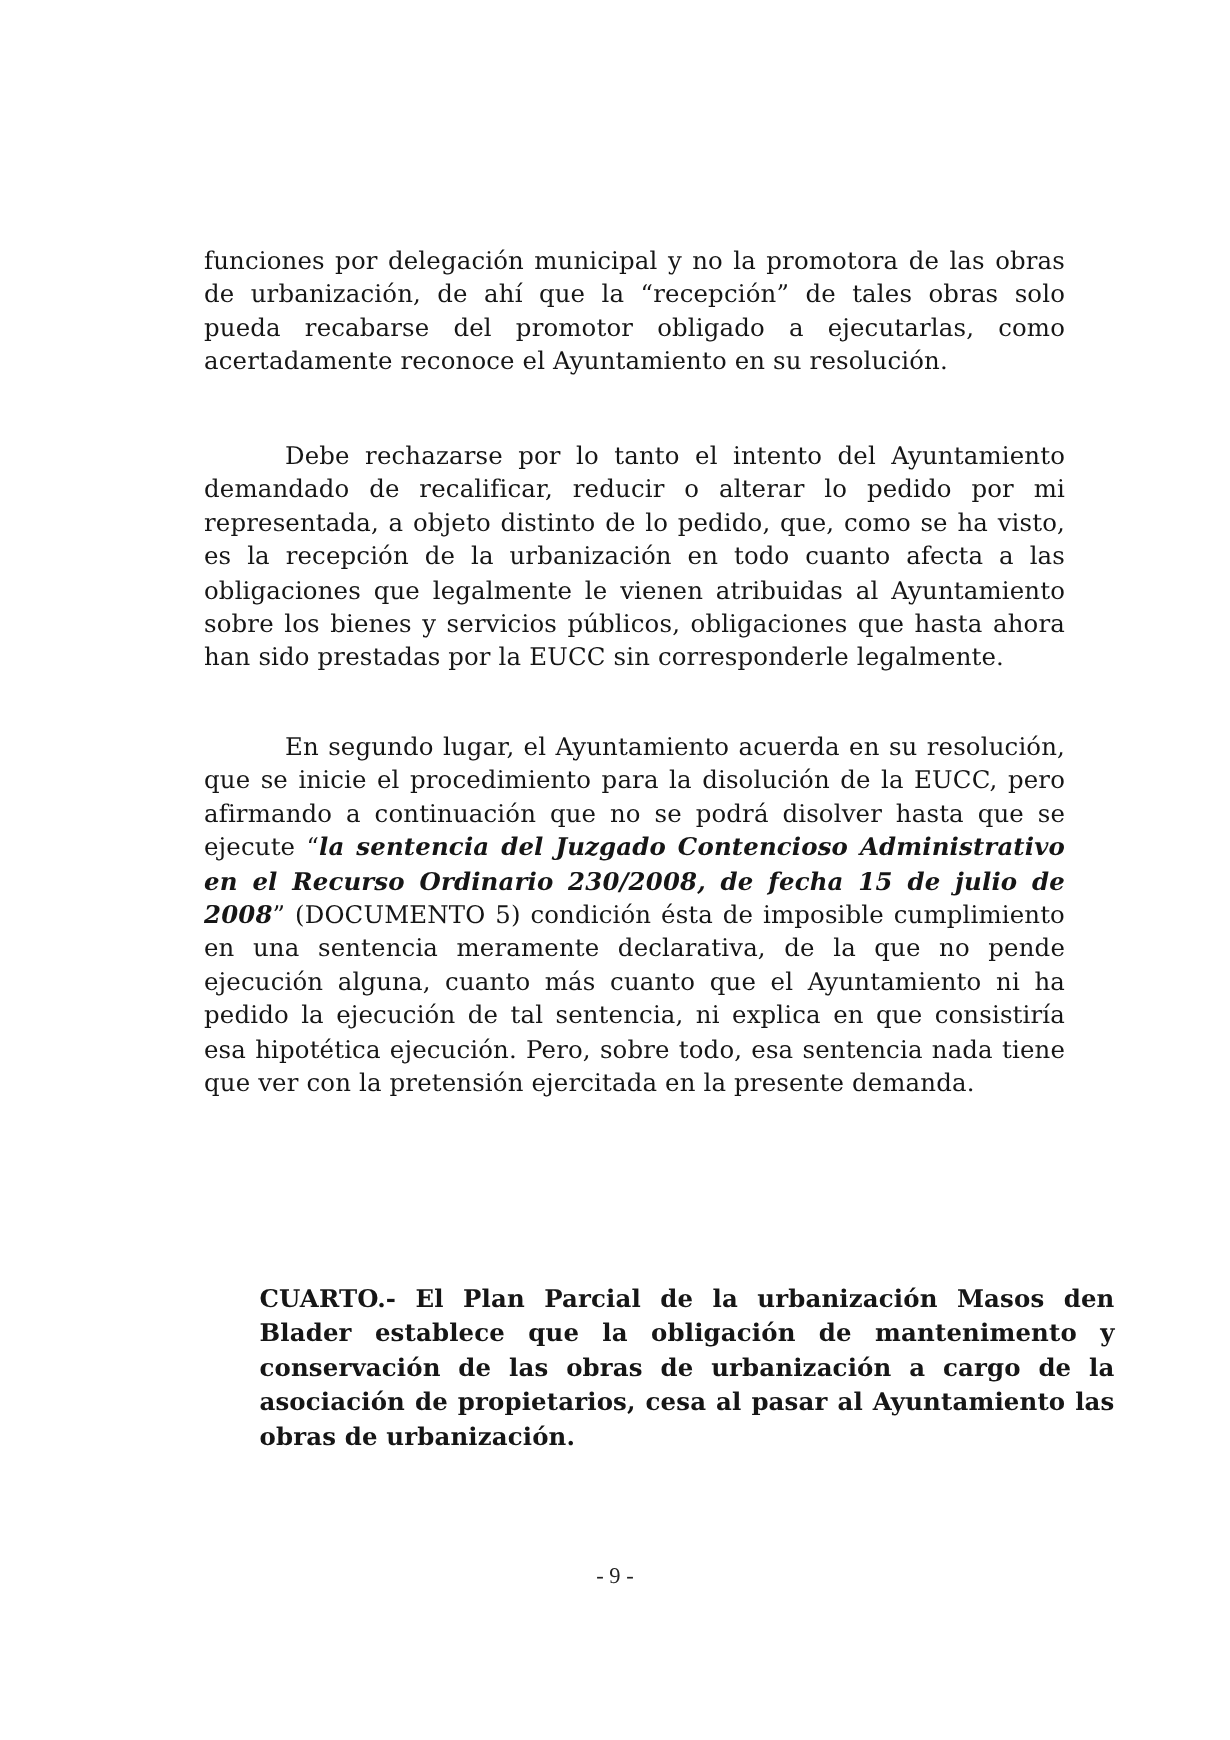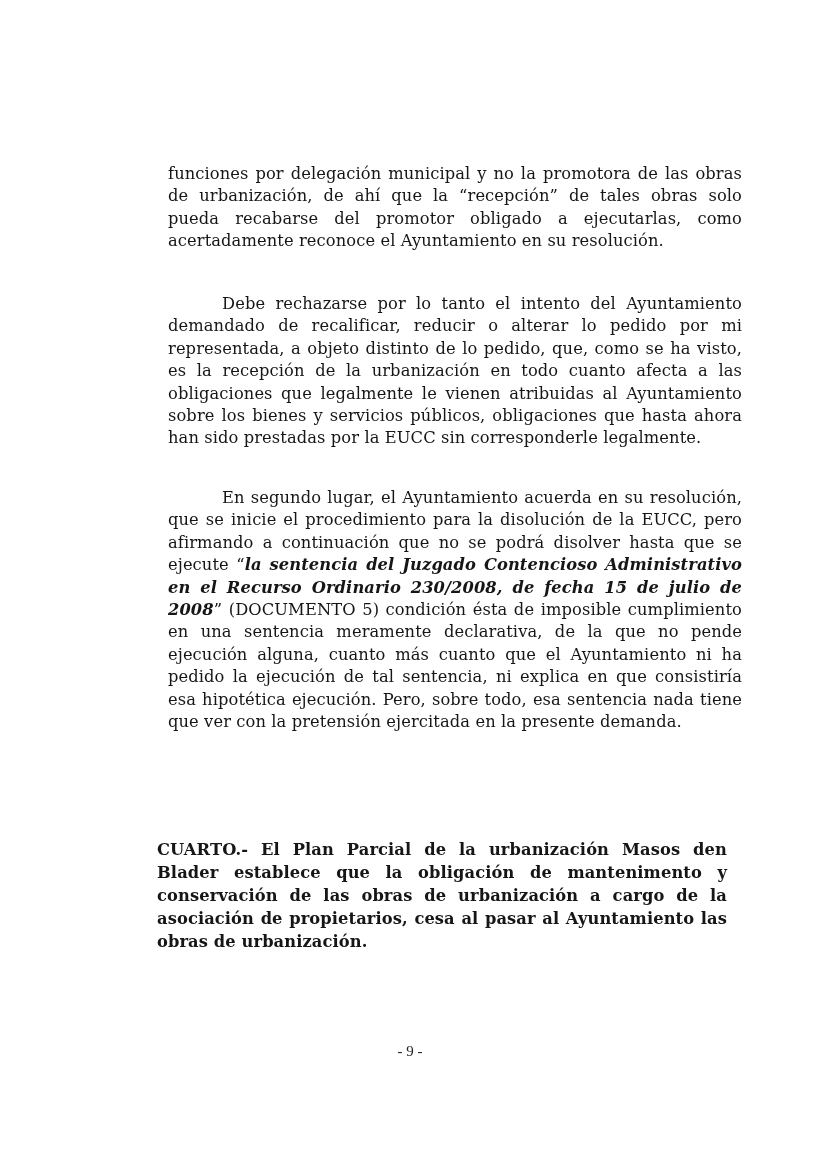--- a/index.html
+++ b/index.html
@@ -1,20 +1,20 @@
 <!DOCTYPE html>
 <html><head>
   <meta charset="utf-8">
   <style>
     html, body { margin: 0; padding: 0; background: #ffffff; }
     body { width: 820px; height: 1160px; position: relative; overflow: hidden; }
     .page { position: absolute; left: 0; top: 0; width: 820px; height: 1160px; background: #fff; color: #111; }
     .para {
       position: absolute;
-      left: 168px;
+      left: 136px;
       width: 574px;
       font-family: "DejaVu Serif", serif;
       font-size: 16.3px;
       line-height: 22.4px;
       text-align: justify;
       letter-spacing: 0.1px;
       color: #161616;
     }
     .para .indent { display: inline-block; width: 54px; }
     .b { font-weight: normal; }
@@ -49,18 +49,18 @@
   </p>
 
   <p class="para" id="p2" style="margin:0;">
     <span class="indent"></span><span>Debe rechazarse por lo tanto el intento del Ayuntamiento demandado de recalificar, reducir  o alterar lo pedido por mi representada, a objeto distinto de lo pedido, que, como se ha visto,  es </span><span class="b">la recepción de la urbanización en todo cuanto afecta a las obligaciones que legalmente le vienen atribuidas al Ayuntamiento sobre los bienes y servicios públicos</span><span>, obligaciones que hasta ahora han sido prestadas por la EUCC sin corresponderle legalmente.</span>
   </p>
 
   <p class="para" id="p3" style="margin:0;">
     <span class="indent"></span><span>En segundo lugar, el Ayuntamiento acuerda en su resolución, que se inicie el procedimiento para la disolución de la EUCC, pero afirmando a continuación </span><span class="b">que no se podrá disolver hasta que se ejecute “</span><span class="bi">la sentencia del Juzgado Contencioso Administrativo en el Recurso Ordinario 230/2008, de fecha 15 de julio de 2008</span><span>” (</span><span class="b">DOCUMENTO 5</span><span>) condición ésta de imposible cumplimiento en una sentencia meramente declarativa, de la que no pende ejecución alguna, cuanto más cuanto que el Ayuntamiento  ni ha pedido la ejecución de tal sentencia, ni explica en que consistiría esa hipotética ejecución. Pero, sobre todo, esa sentencia nada tiene que ver con la pretensión ejercitada en la presente demanda.</span>
   </p>
 
-  <p class="para" id="p4" style="margin:0;">
+  <p class="para" id="p4" style="margin:16px;">
     <span>CUARTO.- El Plan Parcial de la urbanización Masos den Blader establece que la obligación de mantenimento y conservación de las obras de urbanización  a cargo de la asociación de propietarios, cesa al pasar al Ayuntamiento las obras de urbanización.</span>
   </p>
 
   <div class="pagenum">- 9 -</div>
 </div>
 
 </body></html>

